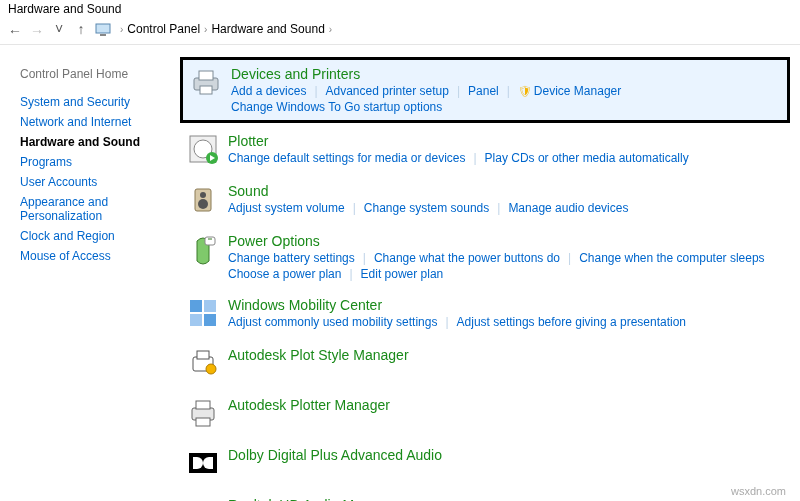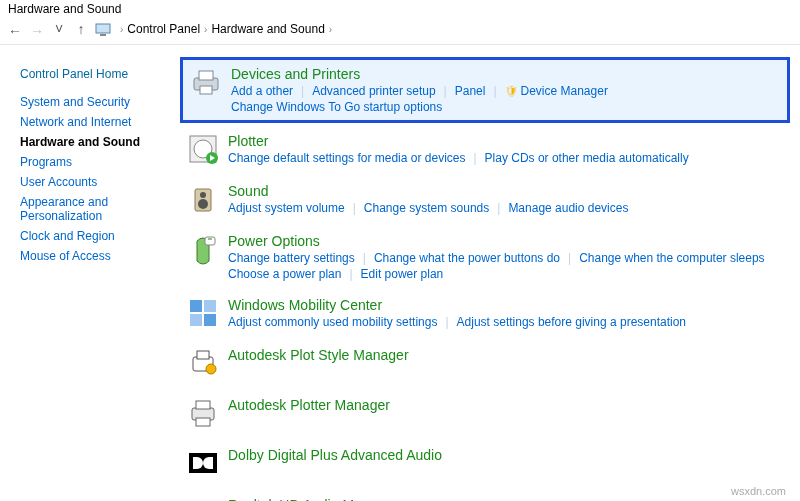--- a/index.html
+++ b/index.html
@@ -31,26 +31,26 @@
     text-align: center;
   }
   .nav-arrow.disabled { color: #bbb; }
   .pc-icon { width: 18px; height: 18px; display:flex;align-items:center;justify-content:center; }
   .breadcrumb { display:flex; align-items:center; gap:4px; margin-left:4px; color:#000;}
   .breadcrumb .sep { color:#888; font-size:10px; }
   .hr { border-top:1px solid #e5e5e5; margin:0 0 6px 0;}
   .body { display:flex; }
   .sidebar { width: 180px; padding: 10px 0 0 20px; }
   .sidebar a { display:block; color:#0066cc; text-decoration:none; margin:6px 0; font-size:12px; cursor:pointer;}
-  .sidebar .home { color:#0369a1; margin-bottom:14px;}
+  .sidebar .home { color:#737373; margin-bottom:14px;}
   .sidebar .active { color:#000; font-weight:bold; }
   .main { flex:1; padding: 6px 10px 0 0; }
   .category { display:flex; margin-bottom:8px; padding:4px 4px;}
   .category.highlight {
-    border: 3px solid #1d4ed8;
+    border: 3px solid #000000;
     background: #eaf4ff;
     padding:6px 4px;
     margin-bottom:6px;
   }
   .caticon {
     width: 38px; height:34px; flex-shrink:0;
     display:flex; align-items:flex-start; justify-content:center;
     margin-right:6px;
   }
   .catbody { flex:1; }
@@ -106,21 +106,21 @@
   <div class="main" id="main">
       <div class="category highlight">
         <div class="caticon">
           <svg width="32" height="32">
             <rect x="4" y="12" width="24" height="12" rx="2" fill="#cfd6dc" stroke="#7d8a95"></rect>
             <rect x="9" y="5" width="14" height="9" fill="#fff" stroke="#7d8a95"></rect>
             <rect x="10" y="20" width="12" height="8" fill="#fff" stroke="#7d8a95"></rect>
           </svg>
         </div>
         <div class="catbody"><a class="cattitle">Devices and Printers</a><div class="links">
-            <a>Add a other</a>
+            <a>Add a devices</a>
             <span class="div">|</span>
             <a>Advanced printer setup</a>
             <span class="div">|</span>
             <a>Panel</a>
             <span class="div">|</span>
             <a><span class="shield">🛡</span>Device Manager</a>
           </div><div class="links">
             <a>Change Windows To Go startup options</a>
           </div></div>
       </div>

